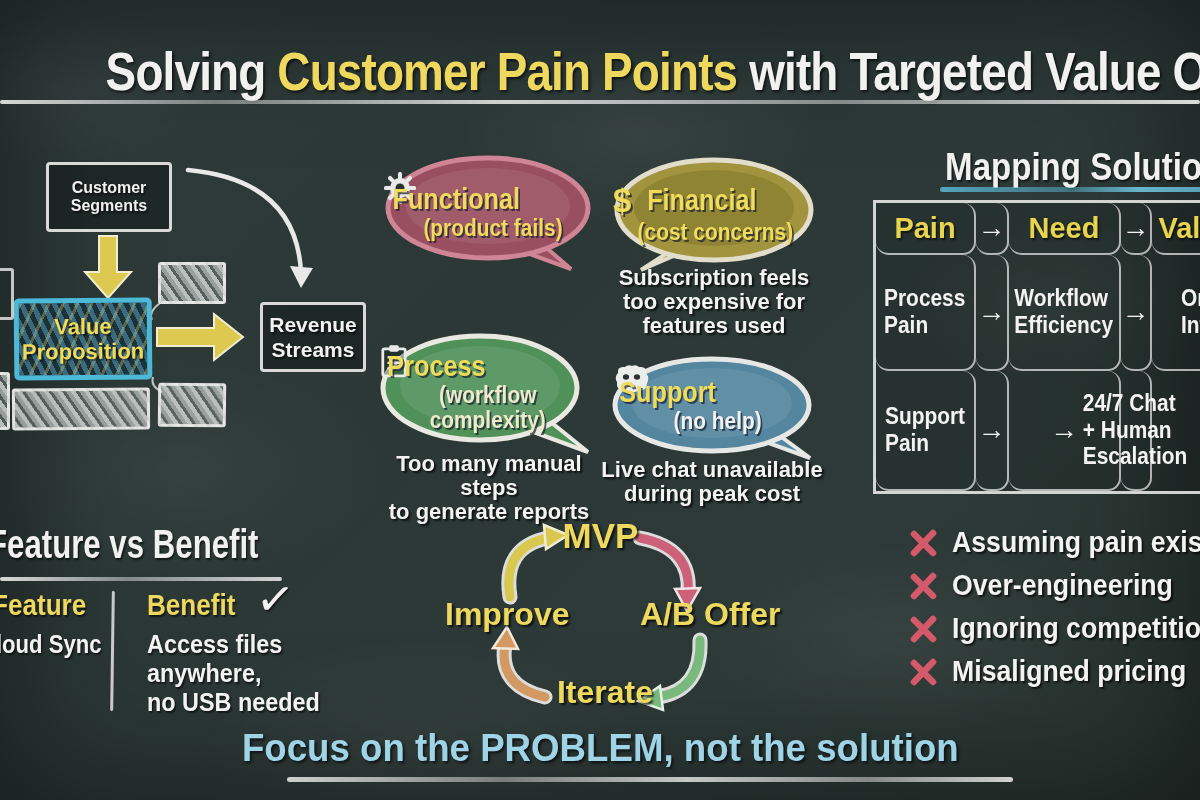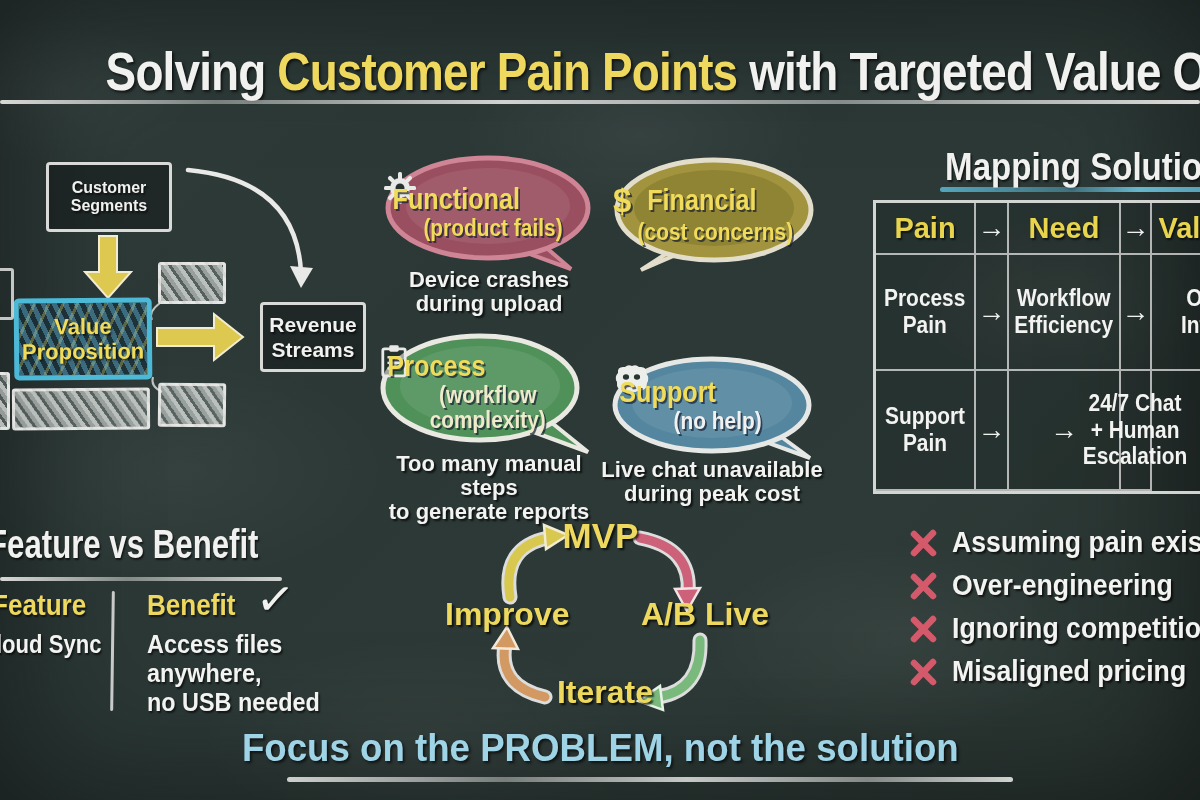--- a/index.html
+++ b/index.html
@@ -61,21 +61,21 @@
 
   
   .map-title{left:873px;top:146px;width:440px;text-align:center;font-size:38px;font-weight:bold;color:#f1f1ef;}
   .map-underline{left:940px;top:187px;width:330px;height:5px;border-radius:3px;
     background:linear-gradient(90deg,rgba(91,184,212,.85),rgba(91,184,212,.45) 40%,rgba(110,195,220,.9) 60%,rgba(91,184,212,.7));}
   .map-table{left:873px;top:200px;display:grid;
     grid-template-columns:100px 33px 112px 31px 168px;
     grid-template-rows:52px 116px 120px;
     border:3px solid rgba(242,242,240,0.85);background:rgba(0,0,0,0.12);}
   .tcell{border-right:2px solid rgba(240,240,240,0.7);border-bottom:2px solid rgba(240,240,240,0.7);
-    display:flex;align-items:center;justify-content:center;text-align:center;}
+    display:flex;align-items:center;justify-content:center;text-align:left;border-radius:13px;}
   .thead{font-size:29px;font-weight:bold;color:#e8d44d;}
   .tarrow{font-size:28px;font-weight:bold;color:#f1f1ef;}
   .tbody-cell{font-size:24px;font-weight:bold;color:#f3f3f1;line-height:1.12;}
 
   
   .fb-heading{left:-12px;top:522px;font-size:40px;font-weight:bold;color:#f1f1ef;white-space:nowrap;}
   .fb-heading .in{display:inline-block;transform:scaleX(0.78);transform-origin:left center;}
   .fb-underline{left:0;top:577px;width:282px;height:4px;border-radius:2px;
     background:linear-gradient(90deg,rgba(235,235,233,.9),rgba(205,207,205,.55) 45%,rgba(238,238,236,.85));}
   .fb-divider{left:111px;top:591px;width:3px;height:120px;background:rgba(240,240,240,0.8);border-radius:2px;transform:rotate(0.8deg);}
@@ -158,37 +158,38 @@
             <rect x="15" y="1" width="4" height="9" rx="1.5" transform="rotate(315 17 17)"></rect>
             <circle cx="17" cy="17" r="10"></circle>
           </g>
           <circle cx="17" cy="17" r="4.5" fill="#27322f"></circle>
         </svg>
         <span class="bubble-title squeeze">Functional</span>
       </div>
       <div class="bubble-subtitle preline"><span class="squeeze">(product fails)</span></div>
     </div>
   </div>
-  <div class="abs bubble-caption preline" style="left:375px;top:268px;width:228px;">Device crashes
-during upload</div>
 
   <div class="abs bubble" style="left:613px;top:156px;width:205px;height:130px;">
     <svg width="205" height="130" viewBox="0 0 205 130">
       <polygon points="62,92 28,114 88,88" fill="#a2943e" stroke="#e3decb" stroke-width="4"></polygon>
       <ellipse cx="101" cy="54" rx="97" ry="50" fill="#a2943e" stroke="#e3decb" stroke-width="5"></ellipse>
       <ellipse cx="101" cy="52" rx="80" ry="38" fill="rgba(60,55,10,0.18)"></ellipse>
     </svg>
     <div class="bubble-content" style="top:16px;height:82px;">
       <div class="bubble-title-row">
         <span style="font-size:33px;font-weight:bold;color:#f0dc5a;text-shadow:2px 2px 0 rgba(22,28,48,0.75);">$</span>
         <span class="bubble-title squeeze">Financial</span>
       </div>
       <div class="bubble-subtitle preline"><span class="squeeze">(cost concerns)</span></div>
     </div>
   </div>
+  <div class="abs bubble-caption preline" style="left:603px;top:266px;width:222px;">Subscription feels
+too expensive for
+features used</div>
 
   <div class="abs bubble" style="left:380px;top:332px;width:215px;height:128px;">
     <svg width="215" height="128" viewBox="0 0 215 128">
       <polygon points="148,98 208,120 162,83" fill="#4f9158" stroke="#e9e9e2" stroke-width="4"></polygon>
       <ellipse cx="100" cy="56" rx="97" ry="52" fill="#4f9158" stroke="#e9e9e2" stroke-width="5"></ellipse>
       <ellipse cx="100" cy="54" rx="80" ry="40" fill="rgba(255,255,255,0.09)"></ellipse>
     </svg>
     <div class="bubble-content" style="top:12px;height:94px;">
       <div class="bubble-title-row">
         <svg width="28" height="34" viewBox="0 0 30 36">
@@ -288,21 +289,21 @@
 
     <path d="M 260 135 Q 262 185 218 192" fill="none" stroke="rgba(240,240,238,0.9)" stroke-width="15" stroke-linecap="round"></path>
     <path d="M 260 135 Q 262 185 218 192" fill="none" stroke="#79b97c" stroke-width="9" stroke-linecap="round"></path>
     <polygon points="198,196 220,181 223,205" fill="#79b97c" stroke="#e6f2e6" stroke-width="2.5"></polygon>
 
     <path d="M 105 192 Q 58 181 65 140" fill="none" stroke="rgba(240,240,238,0.9)" stroke-width="15" stroke-linecap="round"></path>
     <path d="M 105 192 Q 58 181 65 140" fill="none" stroke="#d29a62" stroke-width="9" stroke-linecap="round"></path>
     <polygon points="67,122 53,143 78,144" fill="#d29a62" stroke="#f2e8da" stroke-width="2.5"></polygon>
   </svg>
   <div class="abs cycle-label" style="left:558px;top:516px;width:85px;font-size:35px;">MVP</div>
-  <div class="abs cycle-label" style="left:640px;top:596px;width:130px;font-size:32px;">A/B Live</div>
+  <div class="abs cycle-label" style="left:640px;top:596px;width:130px;font-size:32px;">A/B Offer</div>
   <div class="abs cycle-label" style="left:445px;top:596px;width:120px;font-size:32px;">Improve</div>
   <div class="abs cycle-label" style="left:550px;top:674px;width:110px;font-size:32px;">Iterate</div>
 
   <div class="abs pitfalls">
     <div class="pitfall-row">
       <svg width="30" height="30" viewBox="0 0 30 30">
           <path d="M6 6 L25 25 M25 5 L6 25" stroke="#d4596b" stroke-width="6.5" stroke-linecap="round" fill="none"></path>
         </svg>
       <span class="pitfall-label">Assuming pain exists</span>
     </div>

